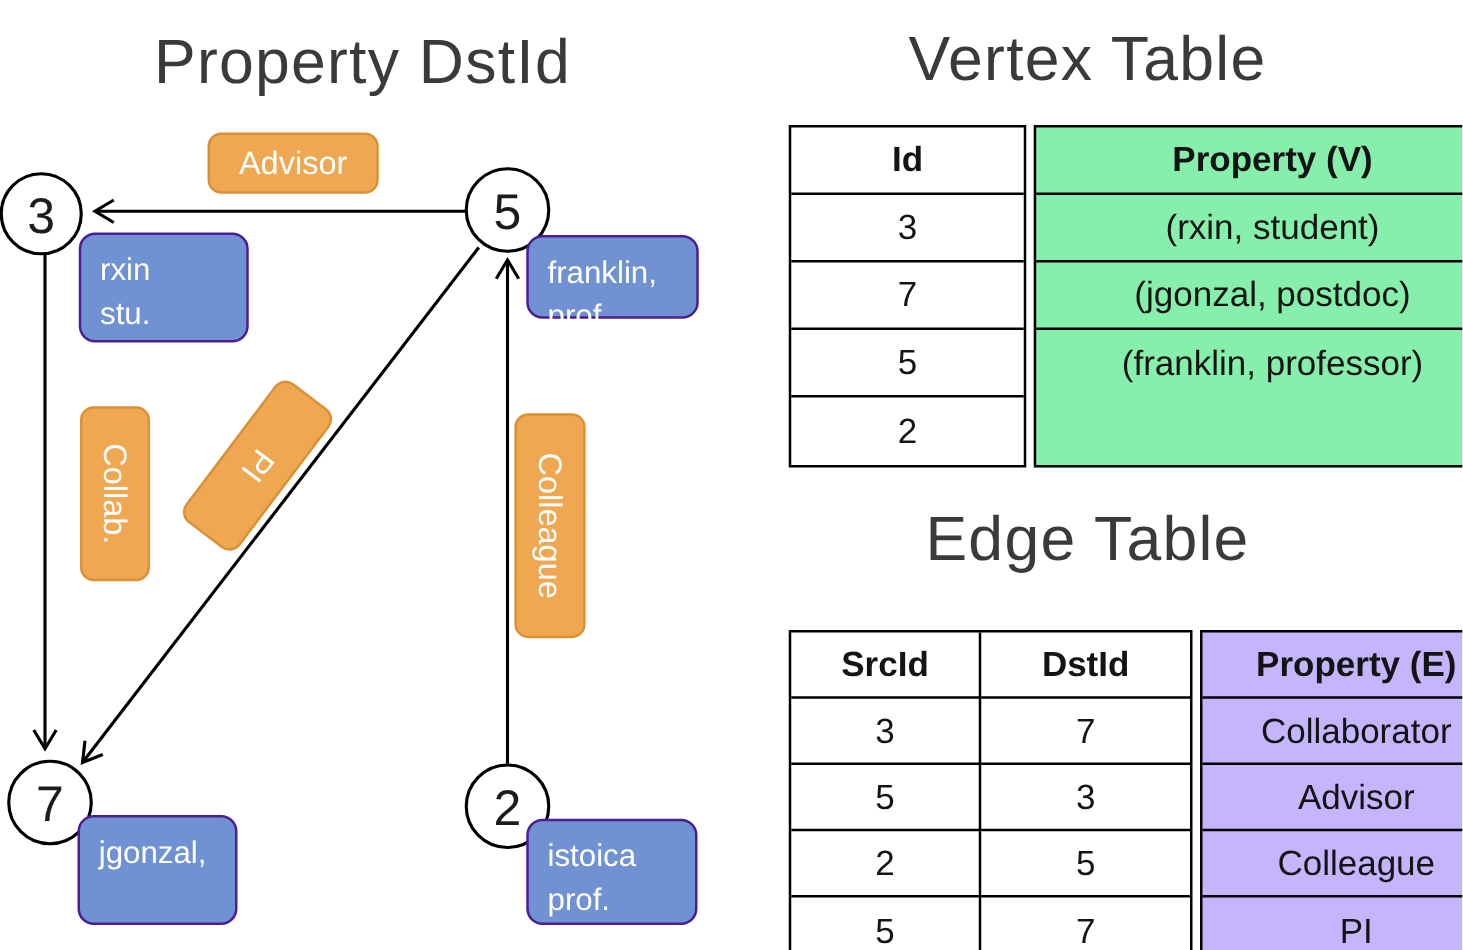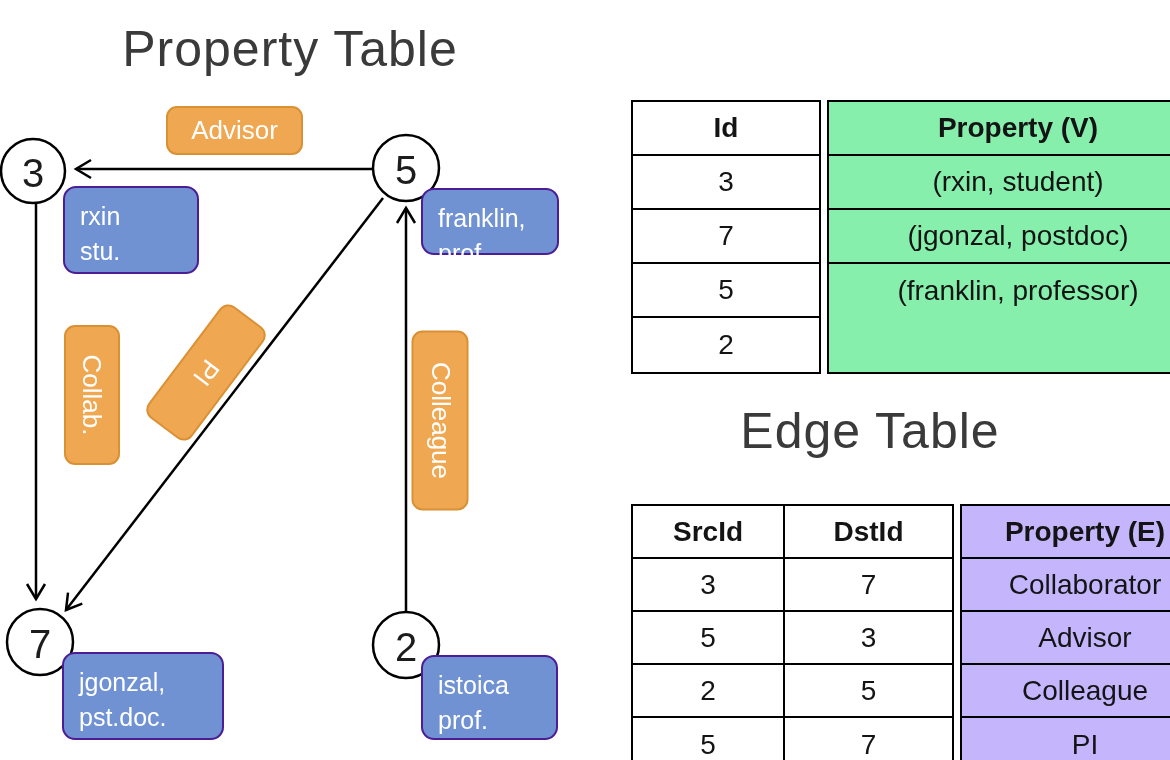--- a/index.html
+++ b/index.html
@@ -44,21 +44,22 @@
   .et-srcdst .cell.cleft { border-right: 2px solid #000; }
   .et-srcdst .cell.lastrow { border-bottom: none; }
   .et-prop { width: 250px; background: #c4b5fd; }
   .et-prop .cell { height: 53px; }
 </style>
 </head>
 <body>
 
 <div class="canvas">
 
-  <div class="title" id="graph-title">Property Table</div>
+  <div class="title" id="graph-title">Property DstId</div>
+  <div class="title" id="vertex-title">Vertex Table</div>
   <div class="title" id="edge-title">Edge Table</div>
 
   <svg class="graph-svg" width="580" height="760">
     <defs>
       <marker id="arrow" markerUnits="userSpaceOnUse" markerWidth="26" markerHeight="26" refX="19" refY="13" orient="auto">
         <path d="M4,4 L19,13 L4,22" fill="none" stroke="#000" stroke-width="2.5"></path>
       </marker>
     </defs>
 
     <line class="edge-line" x1="372" y1="169" x2="76" y2="169" marker-end="url(#arrow)"></line>
@@ -78,23 +79,22 @@
   </svg>
 
   <div class="vlabel" style="left:63px; top:186px; width:136px; height:88px;">
     <span>rxin</span>
     <span>stu.</span>
   </div>
   <div class="vlabel" style="left:421px; top:188px; width:138px; height:67px;">
     <span>franklin,</span>
     <span>prof.</span>
   </div>
-  <div class="vlabel" style="left:62px; top:652px; width:162px; height:88px;">
+  <div class="vlabel" style="left:62px; top:652px; width:128px; height:88px;">
     <span>jgonzal,</span>
-    <span>pst.doc.</span>
   </div>
   <div class="vlabel" style="left:421px; top:655px; width:137px; height:85px;">
     <span>istoica</span>
     <span>prof.</span>
   </div>
 
   <div class="elabel" style="left:166px; top:106px; width:137px; height:49px;">
     <span>Advisor</span>
   </div>
   <div class="elabel rot90" style="left:22px; top:367px; width:140px; height:56px;">

